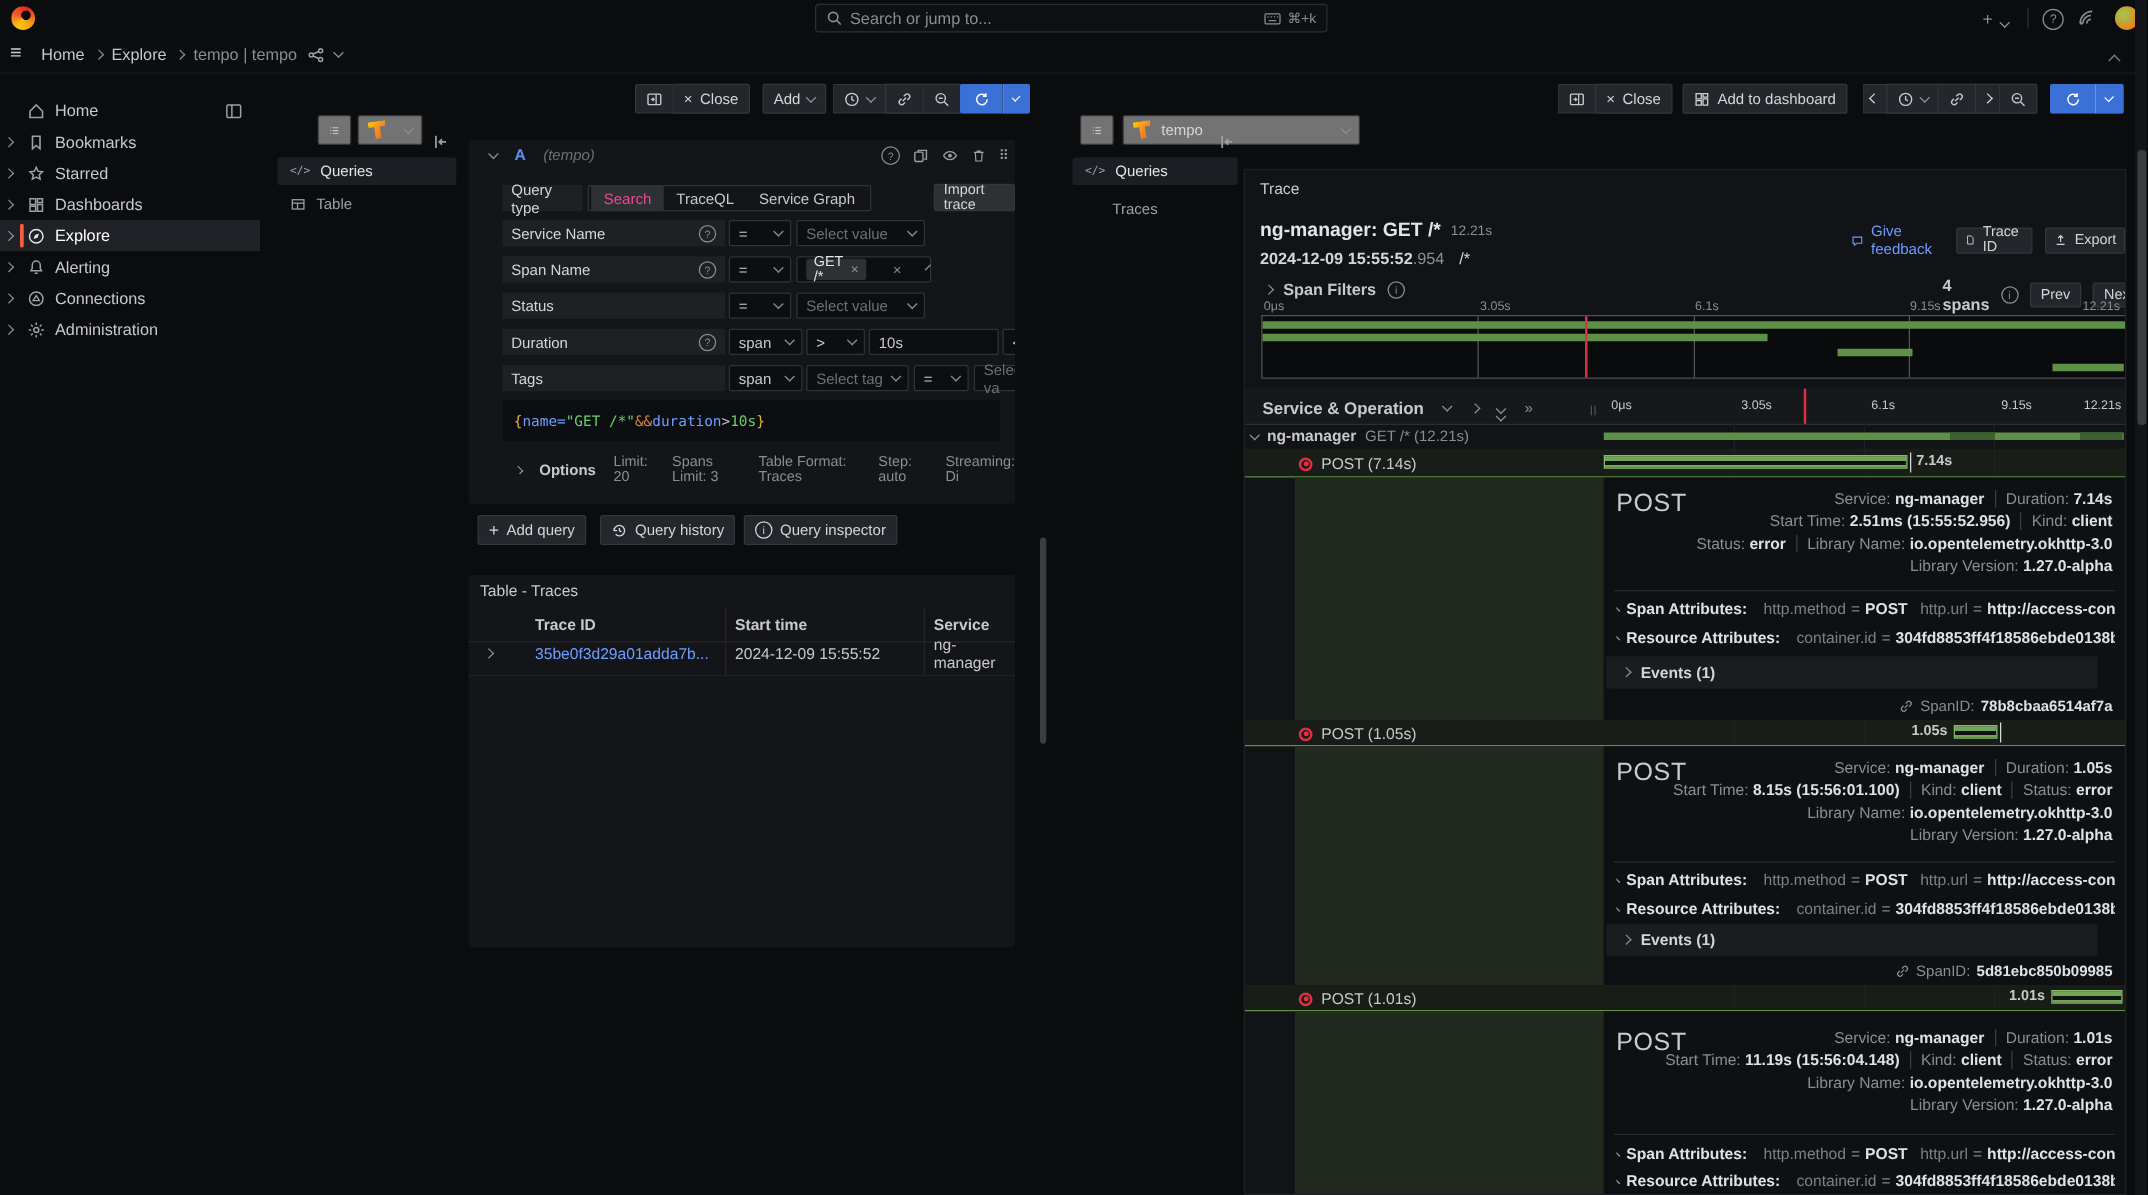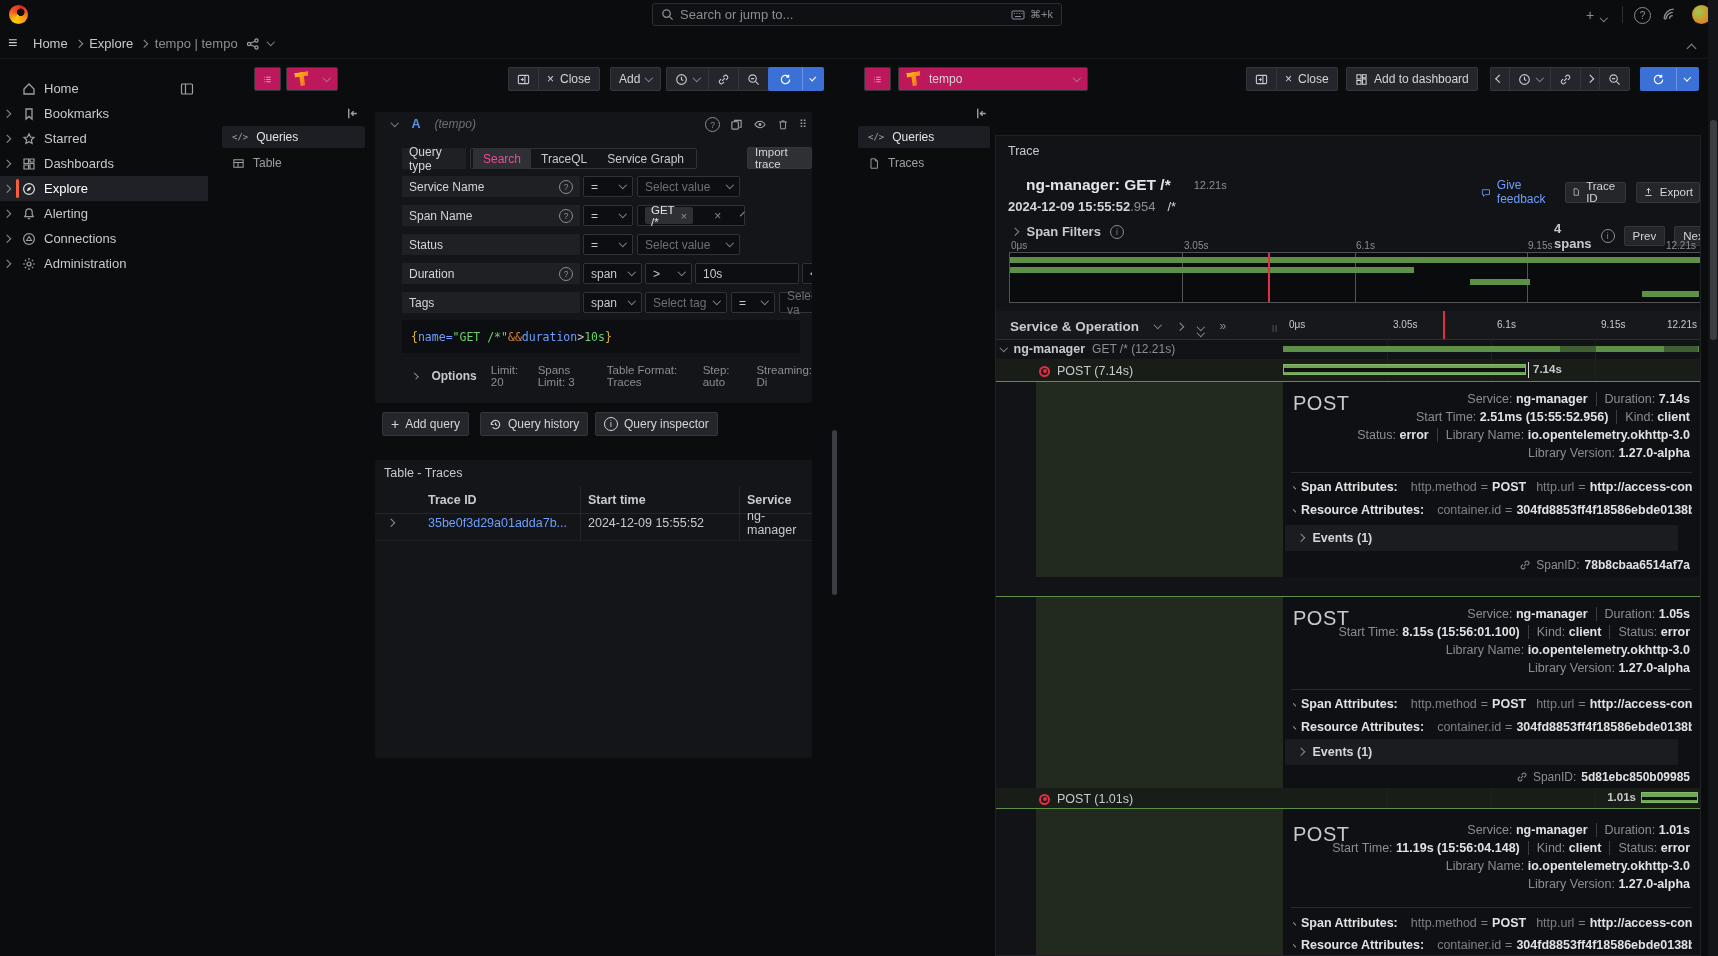--- a/index.html
+++ b/index.html
@@ -25,21 +25,21 @@
   #searchbox{left:652px;top:3px;width:410px;height:23px;background:#0f1014;border:1px solid #2c2e33;border-radius:3px;display:flex;align-items:center;padding:0 8px;box-sizing:border-box;color:#8b8d92;gap:6px;}
   .glogo{width:19px;height:19px;border-radius:50%;background:radial-gradient(circle at 62% 38%,#0b0c0e 0 3.5px,transparent 4px),conic-gradient(from 210deg,#fbca0a,#f05a28,#e1261c,#f8981d,#fbca0a);}
   .avatar{width:19px;height:19px;border-radius:50%;background:radial-gradient(circle at 35% 35%,#9ccc50,#e6821e 70%,#b4541e);}
   
   .sbitem{left:0;width:208px;height:25px;display:flex;align-items:center;gap:8px;color:#c8c9cd;}
   .sbitem .chv{width:14px;display:flex;justify-content:center;color:#8b8d92;}
   .sbitem.active{background:#1f2126;}
   .sbitem.active .bar{position:absolute;left:16px;top:3px;width:3px;height:19px;background:#f55f3e;border-radius:2px;}
   
   .btn{background:#24262b;border:1px solid #33363b;border-radius:2px;height:24px;display:inline-flex;align-items:center;gap:6px;padding:0 8px;box-sizing:border-box;color:#d4d5d8;font-size:12px;}
-  .btn.flat{background:#be185d;}
+  .btn.flat{background:#737373;margin-top:25px;}
   .grp{display:flex;}
   .grp .btn{border-radius:0;border-right-width:0;}
   .grp .btn:first-child{border-radius:2px 0 0 2px;}
   .grp .btn:last-child{border-radius:0 2px 2px 0;border-right-width:1px;}
   .blue{background:#3b70d6;border-color:#3b70d6;color:#fff;}
   
   #qcard{left:375px;top:112px;width:437px;height:291px;background:#141519;border-radius:2px;overflow:hidden;}
   .lblcell{position:absolute;background:#1e2024;height:21px;display:flex;align-items:center;padding:0 7px;box-sizing:border-box;font-size:12px;color:#d4d5d8;justify-content:space-between;}
   .sel{position:absolute;background:#0d0e12;border:1px solid #2f3237;border-radius:2px;height:21px;display:flex;align-items:center;justify-content:space-between;padding:0 7px;box-sizing:border-box;font-size:12px;color:#c8c9cd;}
   .sel .ph{color:#6d6f75;}
@@ -529,32 +529,32 @@
       </span>
   </div>
 
   <svg class="abs ic" style="left:974px;top:106px;" width="15" height="15" viewBox="0 0 14 14">
       <path d="M3.5 2.5v9M11 7H6M8 5 6 7l2 2" fill="none" stroke="#9da0a6" stroke-width="1.3"></path>
     </svg>
   <div class="minitab on abs" style="left:858px;top:126px;width:132px;">
     <span class="codeic">&lt;/&gt;</span>
     <span>Queries</span>
   </div>
-  <div class="minitab abs" style="left:858px;top:152px;width:132px;">
+  <div class="minitab abs" style="left:837px;top:152px;width:132px;flex-direction:column;">
     <svg class="ic" width="12" height="13" viewBox="0 0 14 14">
         <path d="M3.5 1.5h5l2.5 2.5v8.5h-7.5z" fill="none" stroke="#9da0a6" stroke-width="1.1"></path>
         <path d="M8.5 1.5V4H11" fill="none" stroke="#9da0a6" stroke-width="1.1"></path>
       </svg>
     <span>Traces</span>
   </div>
 
   <div class="abs" id="tracepanel">
     <div class="abs" style="left:12px;top:8px;font-size:12.5px;">Trace</div>
 
-    <div class="abs row" style="left:12px;top:40px;gap:23px;margin-left:18px;">
+    <div class="abs row" style="left:12px;top:40px;gap:8px;">
       <b style="font-size:15.5px;color:#e3e4e6;">ng-manager: GET /*</b>
       <span class="gray" style="font-size:11px;">12.21s</span>
     </div>
     <div class="abs row" style="left:12px;top:63px;gap:12px;font-size:13px;">
       <span><b style="color:#d4d5d8;">2024-12-09 15:55:52</b><span class="gray">.954</span></span>
       <span style="color:#d4d5d8;">/*</span>
     </div>
     <div class="abs row" style="left:485px;top:42px;gap:10px;">
       <span class="row" style="gap:6px;color:#6e9fff;font-size:12px;">
         <svg class="ic" width="13" height="13" viewBox="0 0 14 14">
@@ -686,20 +686,32 @@
         <div class="abs dspanid" style="right:10px;top:176px;">
           <svg class="ic" width="12" height="12" viewBox="0 0 14 14">
               <path d="M5.5 8.5 8.5 5.5M4.5 6.5 3 8a2.2 2.2 0 0 0 3.1 3.1L7.5 9.6M6.5 4.4 8 2.9A2.2 2.2 0 0 1 11.1 6L9.6 7.5" fill="none" stroke="#8b8d92" stroke-width="1.2"></path>
             </svg>
           <span class="dk">SpanID:</span>
             <span class="dv">78b8cbaa6514af7a</span>
         </div>
       </div>
     </div>
 
+    <div class="abs" style="left:0;top:440px;width:704px;height:20px;background:#191d17;">
+      <div class="abs row" style="left:43px;top:4px;gap:7px;">
+        <span class="err"></span>
+        <span style="font-size:12.5px;">POST (1.05s)</span>
+      </div>
+      <div class="trow-grid" style="left:391px;"></div>
+        <div class="trow-grid" style="left:495px;"></div>
+        <div class="trow-grid" style="left:599px;"></div>
+      <b class="abs" style="left:522px;top:3px;width:40px;text-align:right;font-size:11.5px;">1.05s</b>
+      <div class="bar2" style="left:567px;top:4px;width:35px;"></div>
+      <div class="cursorline" style="left:604px;top:2px;height:16px;"></div>
+    </div>
 
     <div class="abs" style="left:0;top:460px;width:704px;height:192px;border-top:1px solid #5e8f47;">
       <div class="abs tint" style="left:40px;top:0;width:247px;height:192px;"></div>
       <div class="abs dcard" style="left:287px;top:0;width:417px;height:192px;">
         <div class="abs dtitle" style="left:10px;top:10px;">POST</div>
         <div class="abs dlines" style="right:10px;top:8px;">
           <div><span class="pair"><span class="dk">Service:</span> <span class="dv">ng-manager</span></span><span class="pair sep"><span class="dk">Duration:</span> <span class="dv">1.05s</span></span></div>
           <div><span class="pair"><span class="dk">Start Time:</span> <span class="dv">8.15s (15:56:01.100)</span></span><span class="pair sep"><span class="dk">Kind:</span> <span class="dv">client</span></span><span class="pair sep"><span class="dk">Status:</span> <span class="dv">error</span></span></div>
           <div><span class="pair"><span class="dk">Library Name:</span> <span class="dv">io.opentelemetry.okhttp-3.0</span></span></div>
           <div><span class="pair"><span class="dk">Library Version:</span> <span class="dv">1.27.0-alpha</span></span></div>

